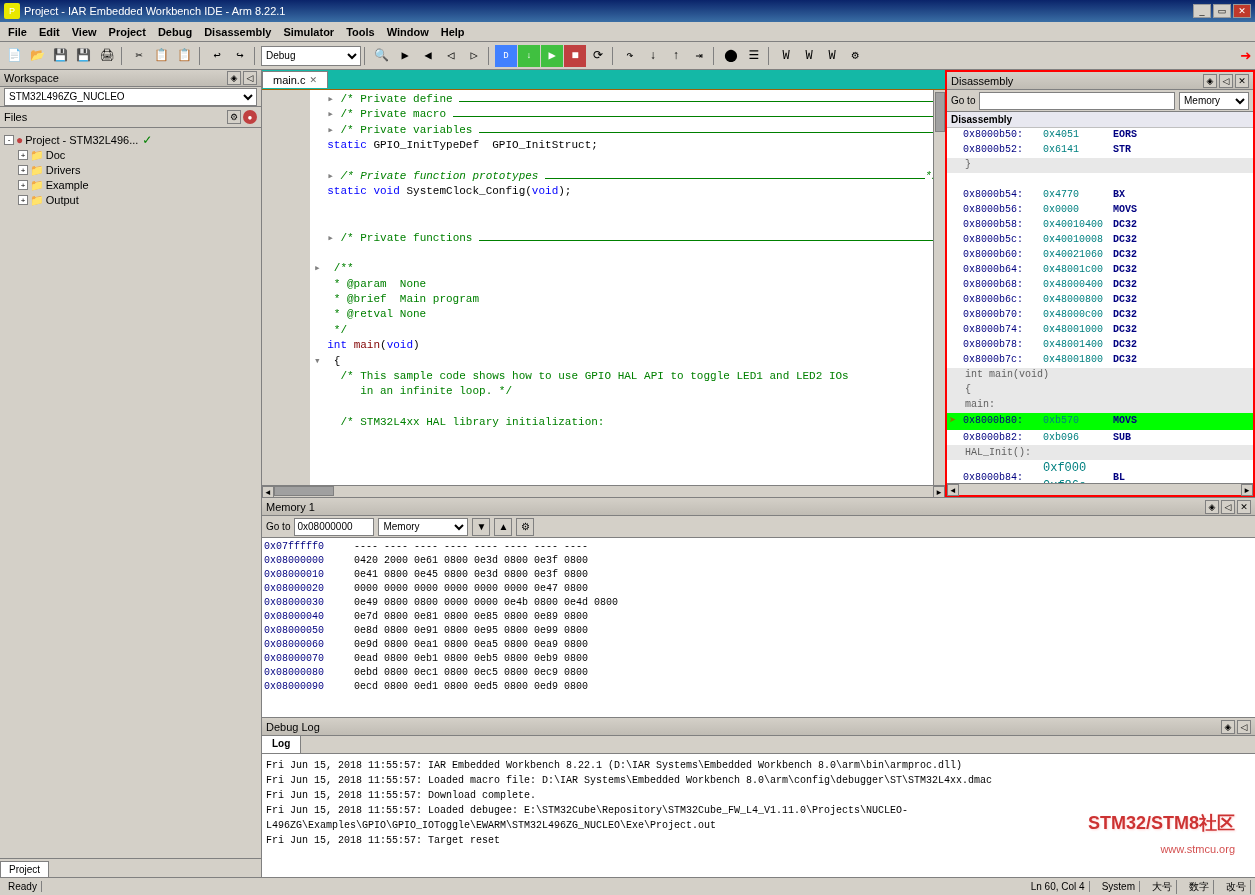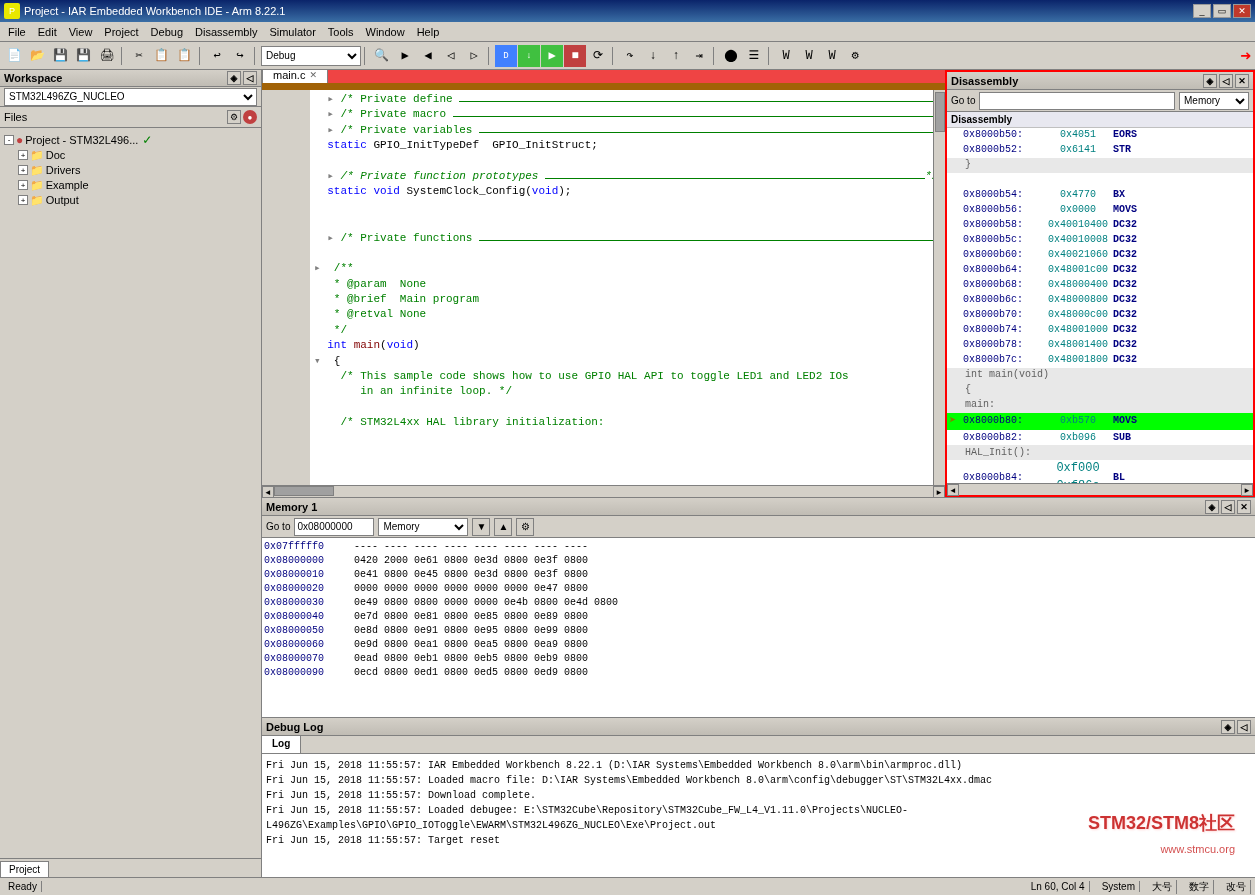--- a/index.html
+++ b/index.html
@@ -8,21 +8,21 @@
     
     #titlebar { height: 22px; background: linear-gradient(to bottom, #0a246a, #3a6ea5); display: flex; align-items: center; padding: 0 4px; color: white; font-size: 11px; font-family: 'Segoe UI', Tahoma, sans-serif; }
     #titlebar .icon { width: 16px; height: 16px; margin-right: 4px; background: #e8e800; border-radius: 2px; display: inline-flex; align-items: center; justify-content: center; font-size: 9px; }
     #titlebar .title { flex: 1; }
     #titlebar .controls { display: flex; gap: 2px; }
     #titlebar .ctrl-btn { width: 18px; height: 14px; background: #d4d0c8; border: 1px solid #999; display: flex; align-items: center; justify-content: center; font-size: 9px; cursor: pointer; color: #000; }
     #titlebar .ctrl-btn.close { background: #c0392b; color: white; }
 
     
     #menubar { height: 20px; background: #d4d0c8; display: flex; align-items: center; padding: 0 2px; border-bottom: 1px solid #808080; font-family: 'Segoe UI', Tahoma, sans-serif; font-size: 11px; }
-    #menubar .menu-item { padding: 2px 6px; cursor: pointer; }
+    #menubar .menu-item { padding: 2px 6px; cursor: pointer; font-weight: bold; }
 
     
     #toolbar { height: 28px; background: #d4d0c8; display: flex; align-items: center; padding: 2px 4px; border-bottom: 1px solid #808080; gap: 1px; flex-wrap: wrap; }
     .tb-btn { width: 22px; height: 22px; background: #d4d0c8; border: 1px solid transparent; display: flex; align-items: center; justify-content: center; cursor: pointer; font-size: 12px; }
     .tb-sep { width: 4px; height: 18px; border-left: 1px solid #808080; margin: 0 2px; }
     .tb-combo { height: 20px; width: 100px; font-size: 10px; background: white; border: 1px solid #808080; }
 
     
     #statusbar { height: 18px; background: #d4d0c8; border-top: 1px solid #808080; display: flex; align-items: center; padding: 0 4px; font-size: 10px; font-family: 'Segoe UI', sans-serif; gap: 8px; }
     #statusbar .status-item { padding: 0 4px; border-right: 1px solid #808080; }
@@ -31,21 +31,21 @@
     #workspace { width: 262px; min-width: 262px; background: #d4d0c8; border-right: 1px solid #808080; display: flex; flex-direction: column; }
     .panel-tab { padding: 2px 8px; background: #d4d0c8; border: 1px solid #808080; border-bottom: none; font-size: 10px; cursor: pointer; font-family: 'Segoe UI', sans-serif; }
     .panel-controls { margin-left: auto; display: flex; gap: 2px; }
     .panel-ctrl { width: 14px; height: 14px; background: #d4d0c8; border: 1px solid #808080; display: flex; align-items: center; justify-content: center; font-size: 9px; cursor: pointer; }
     .ws-toolbar { height: 22px; background: #d4d0c8; border-bottom: 1px solid #808080; display: flex; align-items: center; padding: 0 4px; gap: 2px; }
     .ws-select { height: 18px; flex: 1; font-size: 10px; background: white; border: 1px solid #808080; }
     .file-tree { padding: 4px; overflow: auto; height: calc(100% - 22px); font-size: 11px; font-family: 'Segoe UI', sans-serif; }
     .tree-item { display: flex; align-items: center; padding: 1px 0; cursor: pointer; gap: 2px; }
     .tree-indent { width: 12px; min-width: 12px; }
     .tree-expand { width: 10px; height: 10px; border: 1px solid #808080; background: white; display: inline-flex; align-items: center; justify-content: center; font-size: 8px; cursor: pointer; }
-    .editor-tabs { height: 20px; background: #ef4444; display: flex; align-items: flex-end; border-bottom: 7px solid #a16207; }
+    .editor-tabs { height: 20px; background: #14b8a6; display: flex; align-items: center; border-bottom: 1px solid #a16207; }
     .editor-tab { padding: 2px 10px; background: #bdb8ad; border: 1px solid #808080; border-bottom: none; font-size: 11px; cursor: pointer; font-family: 'Segoe UI', sans-serif; display: flex; align-items: center; gap: 4px; }
     .editor-tab.active { background: white; }
     .editor-tab .close { font-size: 9px; color: #666; }
     .editor-content { flex: 1; overflow: hidden; display: flex; }
     .code-area { flex: 1; overflow: auto; background: white; padding: 2px 4px; font-size: 11px; font-family: 'Courier New', monospace; line-height: 1.4; margin-left: 48px; }
     .code-line { display: flex; min-height: 15px; }
 
     
     #memory-area { height: 220px; border-top: 1px solid #808080; display: flex; flex-direction: column; }
     .memory-toolbar { height: 22px; background: #d4d0c8; border-bottom: 1px solid #808080; display: flex; align-items: center; padding: 0 4px; gap: 4px; font-size: 10px; font-family: 'Segoe UI', sans-serif; }
@@ -61,38 +61,38 @@
     #disasm-panel { width: 310px; min-width: 310px; background: #d4d0c8; border-left: 1px solid #ff0000; display: flex; flex-direction: column; border: 2px solid #ff0000; }
     .disasm-toolbar { height: 22px; background: #d4d0c8; border-bottom: 1px solid #808080; display: flex; align-items: center; padding: 0 4px; gap: 4px; font-size: 10px; font-family: 'Segoe UI', sans-serif; }
     .disasm-input { height: 18px; flex: 1; font-size: 10px; border: 1px solid #808080; background: white; padding: 0 2px; }
     .disasm-select { height: 18px; width: 70px; font-size: 10px; border: 1px solid #808080; background: white; }
     .disasm-content { flex: 1; overflow: auto; background: white; font-size: 10px; font-family: 'Courier New', monospace; line-height: 1.45; }
     .disasm-row { display: flex; padding: 0 2px; min-height: 15px; align-items: center; }
     .disasm-row.section { background: #e8e8e8; color: #606060; padding-left: 4px; }
     .disasm-row.current { background: #00ff00; }
     .disasm-arrow { width: 14px; color: #808000; font-size: 10px; }
     .disasm-addr { width: 80px; color: #000080; }
-    .disasm-hex { width: 70px; color: #008080; text-align: center; }
+    .disasm-hex { width: 70px; color: #008080; }
     .disasm-instr { color: #000080; font-weight: bold; }
 
     
     #debug-log { height: 160px; background: #d4d0c8; border-top: 1px solid #808080; display: flex; flex-direction: column; }
     .debug-content { flex: 1; overflow: auto; background: white; padding: 4px; font-size: 10px; font-family: 'Courier New', monospace; line-height: 1.5; }
     .bottom-tabs { height: 18px; display: flex; background: #d4d0c8; border-bottom: 1px solid #808080; }
     .bottom-tab { padding: 2px 10px; font-size: 10px; font-family: 'Segoe UI', sans-serif; cursor: pointer; border-right: 1px solid #808080; }
     .bottom-tab.active { background: white; font-weight: bold; }
 
     
     #watermark { position: absolute; bottom: 60px; right: 20px; color: #c00000; font-size: 18px; font-weight: bold; font-family: 'Segoe UI', Arial, sans-serif; opacity: 0.8; text-shadow: 1px 1px 2px rgba(255,100,100,0.3); }
     #watermark2 { position: absolute; bottom: 40px; right: 20px; color: #c00000; font-size: 11px; font-family: 'Segoe UI', Arial, sans-serif; opacity: 0.7; }
 
     .full-layout { display: flex; flex-direction: column; height: 895px; position: relative; }
     .middle-section { display: flex; flex: 1; overflow: hidden; }
 
-    .panel-header-bar { height: 18px; background: linear-gradient(to bottom, #d4d0c8, #c0bcb4); border-bottom: 1px solid #808080; display: flex; align-items: center; padding: 0 4px; font-size: 11px; font-family: 'Segoe UI', sans-serif; font-weight: bold; gap: 12px; }
+    .panel-header-bar { height: 18px; background: linear-gradient(to bottom, #d4d0c8, #c0bcb4); border-bottom: 1px solid #808080; display: flex; align-items: center; padding: 0 4px; font-size: 11px; font-family: 'Segoe UI', sans-serif; font-weight: normal; gap: 12px; }
   </style>
 </head>
 <body>
 
 <div class="full-layout">
 
   <div id="titlebar">
     <span class="icon">P</span>
     <span class="title">Project - IAR Embedded Workbench IDE - Arm 8.22.1</span>
     <div class="controls">
@@ -524,20 +524,24 @@
           </div>
           <div class="mem-row">
             <span class="mem-addr">0x08000060</span>
             <span class="mem-data">0e9d 0800 0ea1 0800 0ea5 0800 0ea9 0800</span>
           </div>
           <div class="mem-row">
             <span class="mem-addr">0x08000070</span>
             <span class="mem-data">0ead 0800 0eb1 0800 0eb5 0800 0eb9 0800</span>
           </div>
           <div class="mem-row">
+            <span class="mem-addr">0x08000080</span>
+            <span class="mem-data">0ebd 0800 0ec1 0800 0ec5 0800 0ec9 0800</span>
+          </div>
+          <div class="mem-row">
             <span class="mem-addr">0x08000090</span>
             <span class="mem-data">0ecd 0800 0ed1 0800 0ed5 0800 0ed9 0800</span>
           </div>
         </div>
       </div>
 
       <div id="debug-log">
         <div class="panel-header-bar">
           <span>Debug Log</span>
           <div class="panel-controls">

